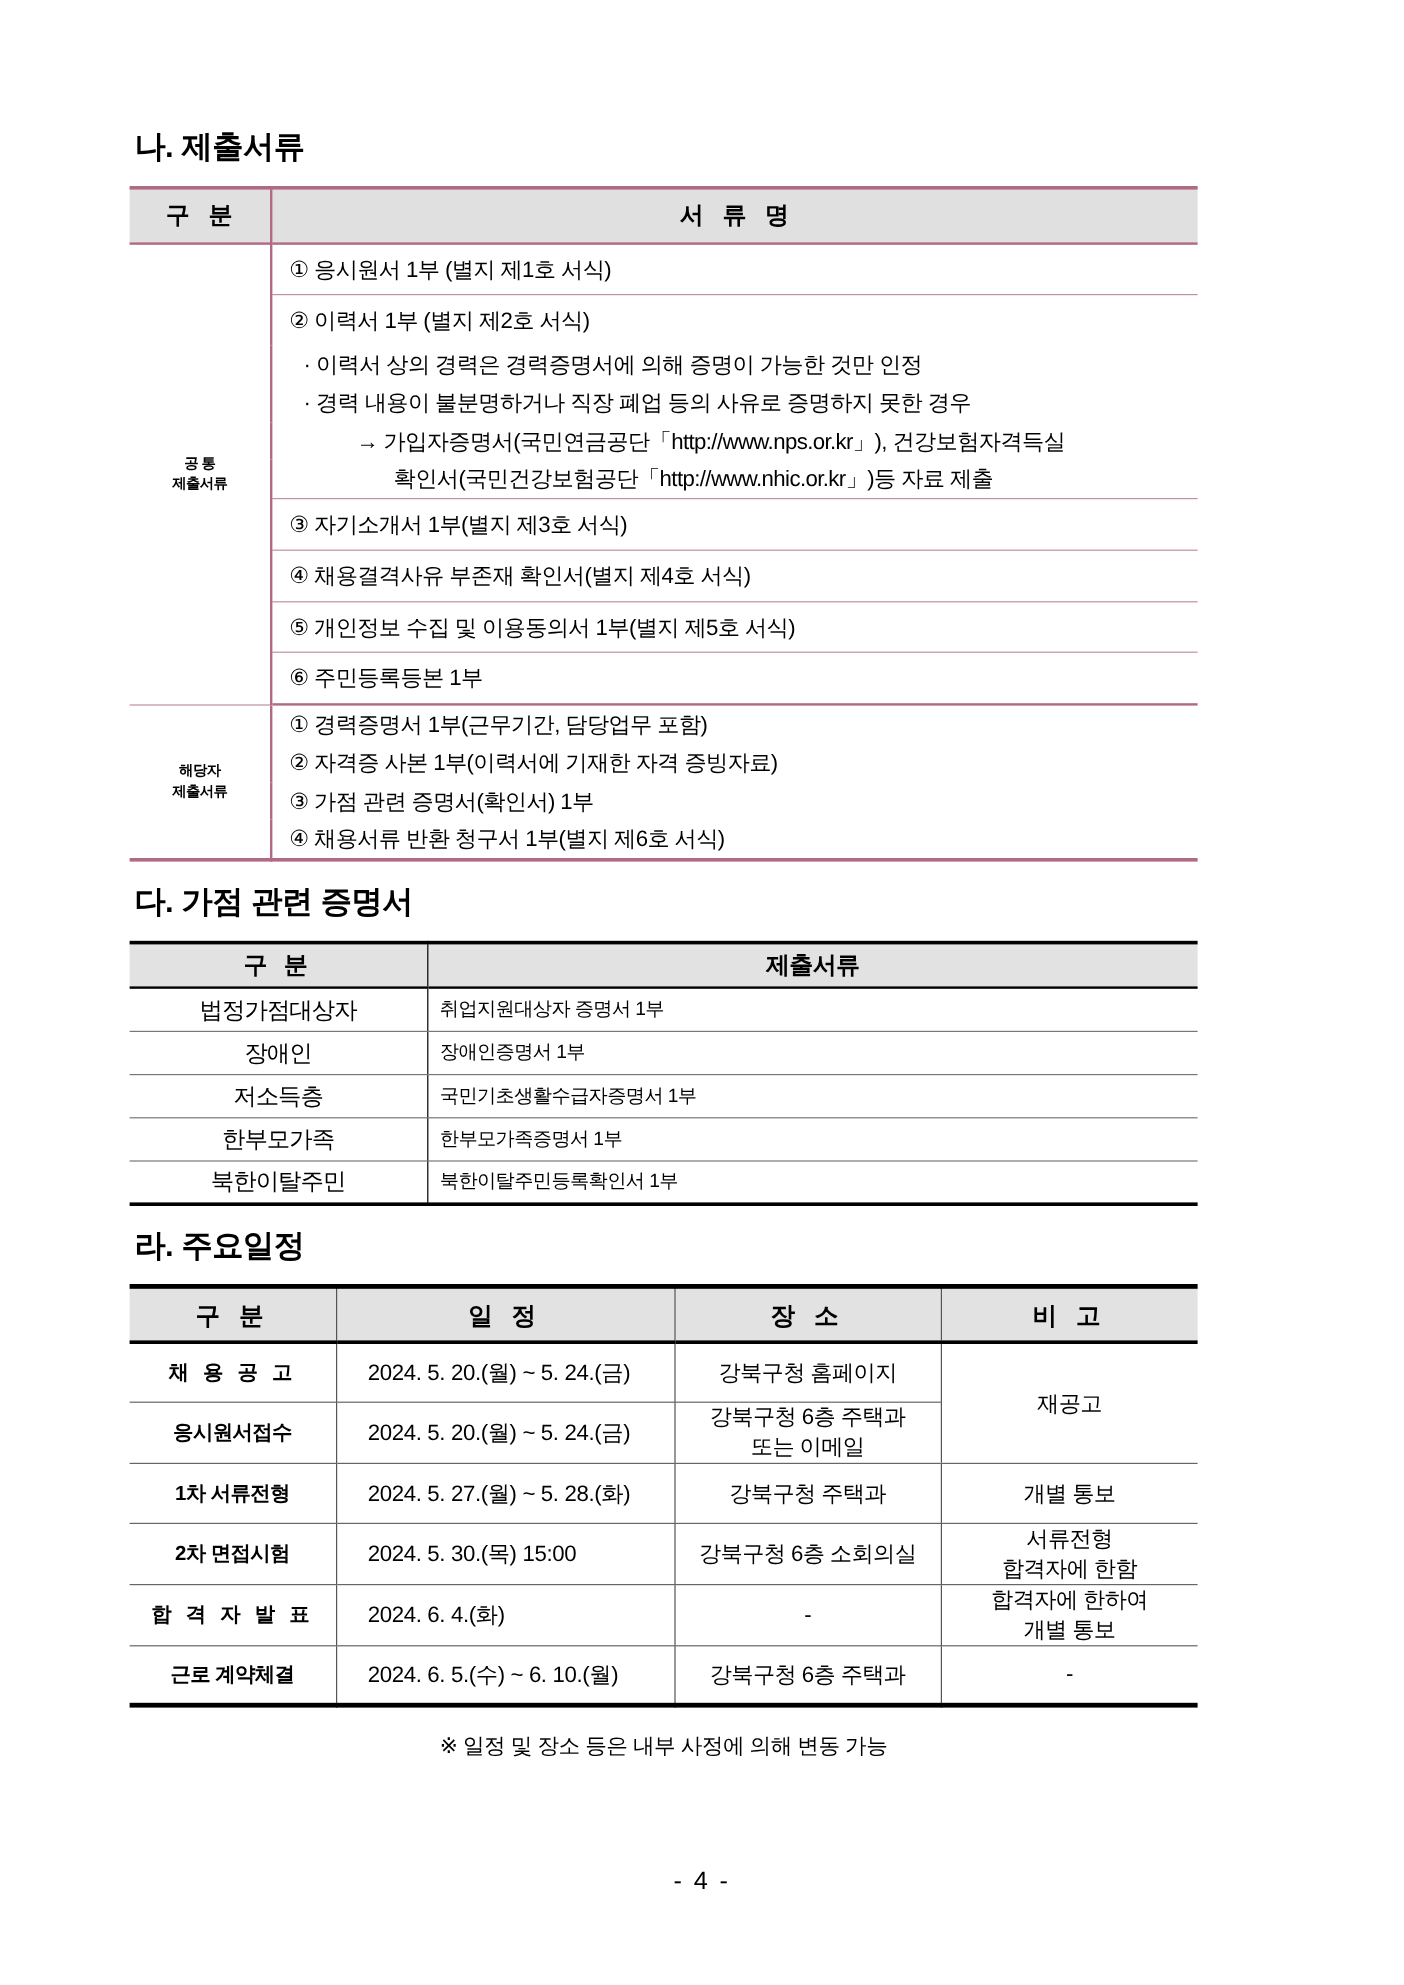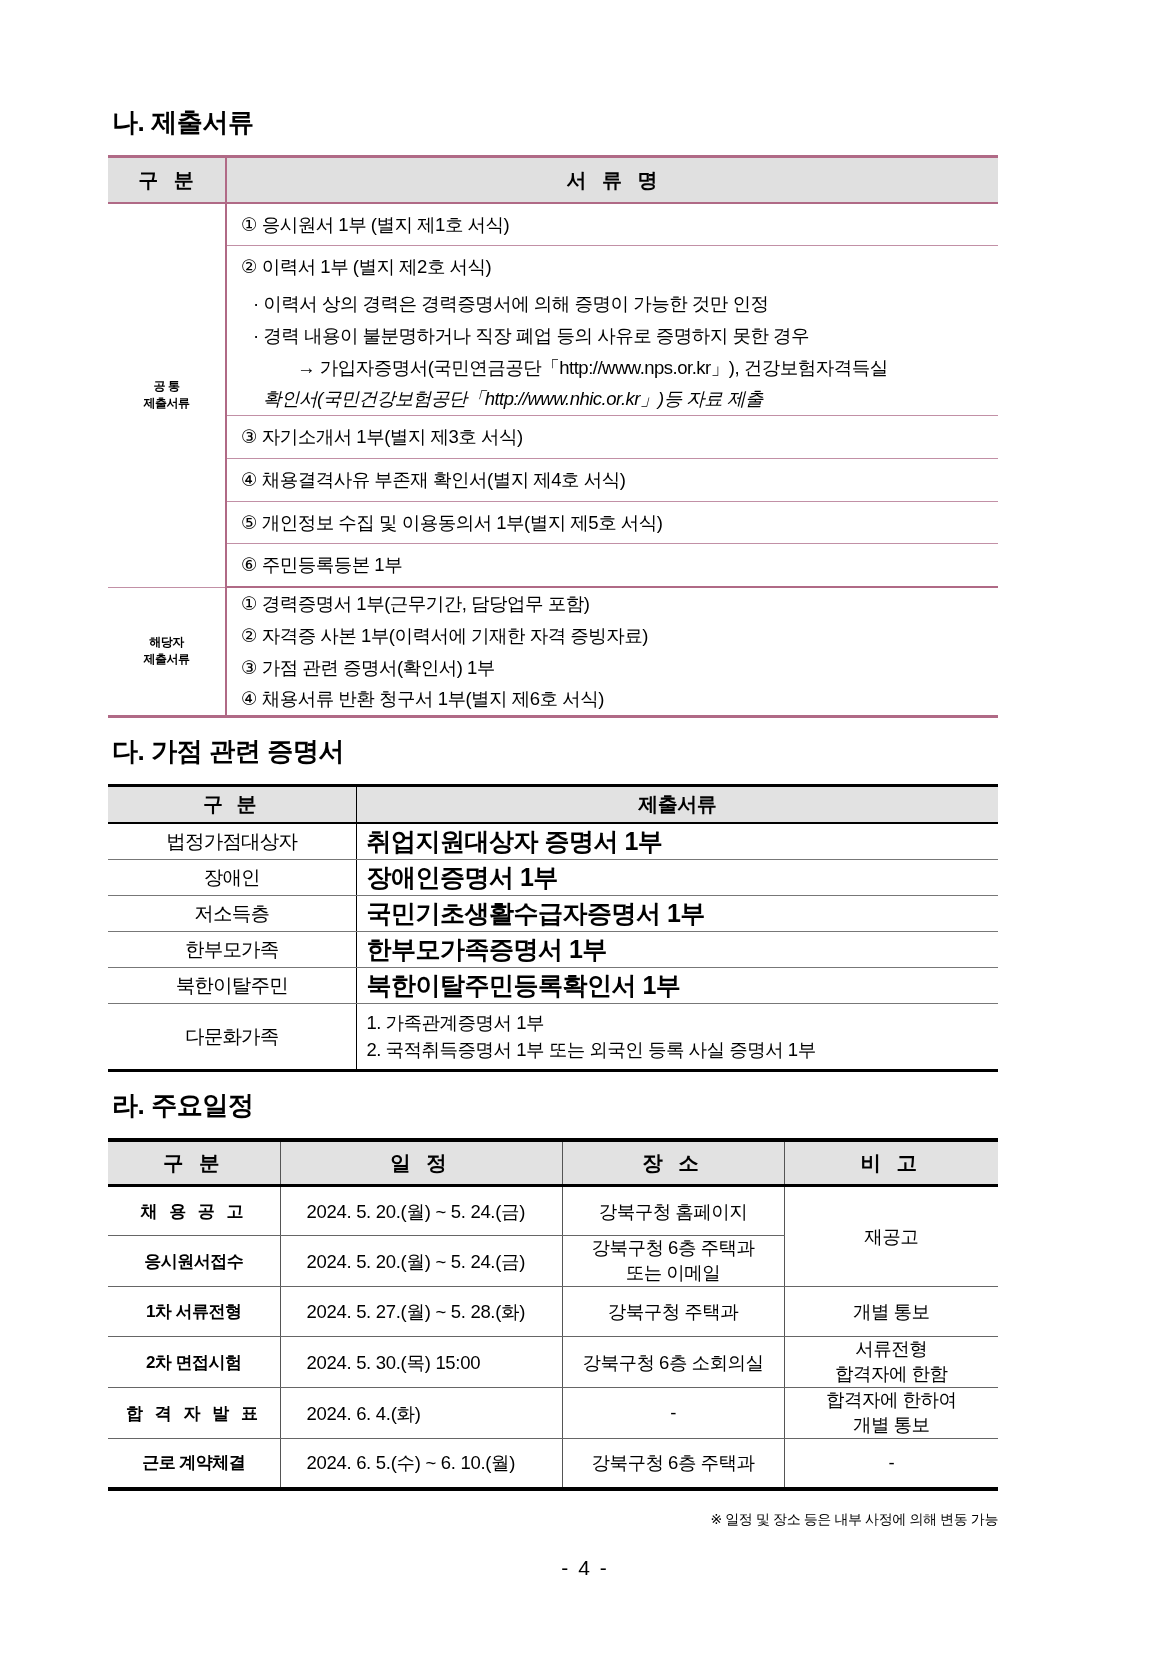--- a/index.html
+++ b/index.html
@@ -67,21 +67,21 @@
     font-weight: bold;
     font-size: 12px;
     border-right: 2px solid #b06a86;
     letter-spacing: -0.5px;
     line-height: 1.45;
     padding: 6px 4px;
   }
   .t1 tr.thickline > td { border-bottom: 2.5px solid #b06a86; }
   .t1 .sub { padding-left: 26px; }
   .t1 .sub2 { padding-left: 70px; }
-  .t1 .sub3 { padding-left: 36px; font-style: italic; }
+  .t1 .sub3 { padding-left: 101px; }
   .t1 .tight { padding-top: 2px; padding-bottom: 2px; margin-top: 13px; }
 
   
   .t2 { border-top: 3.5px solid #000; border-bottom: 3.5px solid #000; }
   .t2 .hdr {
     background: #e2e2e2;
     font-weight: bold;
     text-align: center;
     font-size: 20px;
     height: 38px;
@@ -92,21 +92,21 @@
     border-bottom: 1.5px solid #777;
     height: 36px;
   }
   .t2 td.cat {
     text-align: center;
     font-weight: normal;
     font-size: 19.5px;
     border-right: 1.5px solid #000;
     letter-spacing: -0.8px;
   }
-  .t2 td.doc { padding-left: 10px; font-size: 25px; font-weight: bold; }
+  .t2 td.doc { padding-left: 10px; font-size: 16px; }
   .t2 tr:last-child td { border-bottom: none; }
   .t2 .twoline { line-height: 1.45; padding: 6px 0 6px 10px; }
 
   
   .t3 { border-top: 4px solid #000; border-bottom: 4px solid #000; }
   .t3 .hdr {
     background: #e2e2e2;
     font-weight: bold;
     text-align: center;
     font-size: 20.5px;
@@ -126,22 +126,22 @@
   .t3 td.last { border-right: none; }
   .t3 tr:last-child td { border-bottom: none; }
   .t3 td.cat { font-weight: bold; font-size: 17px; letter-spacing: -0.5px; }
   .t3 td.cat.spaced { letter-spacing: 3.5px; }
   .t3 td.sched { text-align: left; padding-left: 26px; letter-spacing: -0.3px; }
   .t3 td.twoline { line-height: 1.35; }
 
   
   .footnote {
     width: 890px;
-    text-align: right;
-    font-size: 14px;
+    text-align: center;
+    font-size: 18px;
     margin-top: 20px;
     letter-spacing: -0.4px;
   }
   .pagenum {
     position: absolute;
     left: 0;
     right: 0;
     top: 1556px;
     text-align: center;
     font-size: 21px;
@@ -244,27 +244,20 @@
         <td class="cat">저소득층</td>
         <td class="doc">국민기초생활수급자증명서 1부</td>
       </tr>
       <tr>
         <td class="cat">한부모가족</td>
         <td class="doc">한부모가족증명서 1부</td>
       </tr>
       <tr>
         <td class="cat">북한이탈주민</td>
         <td class="doc">북한이탈주민등록확인서 1부</td>
-      </tr>
-      <tr>
-        <td class="cat">다문화가족</td>
-        <td class="twoline">
-          <span>1. 가족관계증명서 1부</span><br>
-          <span>2. 국적취득증명서 1부 또는 외국인 등록 사실 증명서 1부</span>
-        </td>
       </tr>
     </tbody>
   </table>
 
   <h2 class="sec-heading gap-top">라. 주요일정</h2>
 
   <table class="t3">
     <colgroup>
       <col style="width:172px">
         <col style="width:282px">

